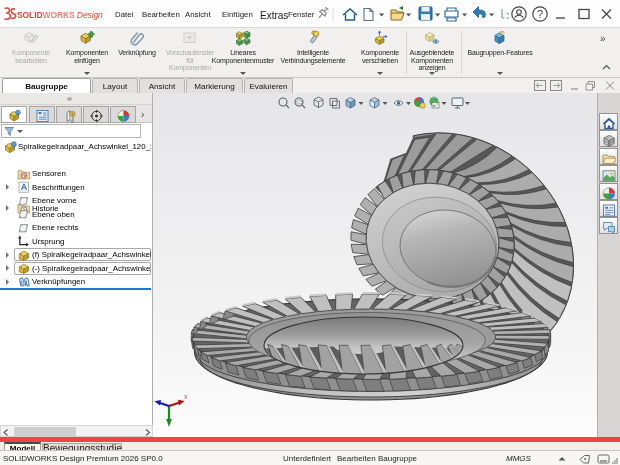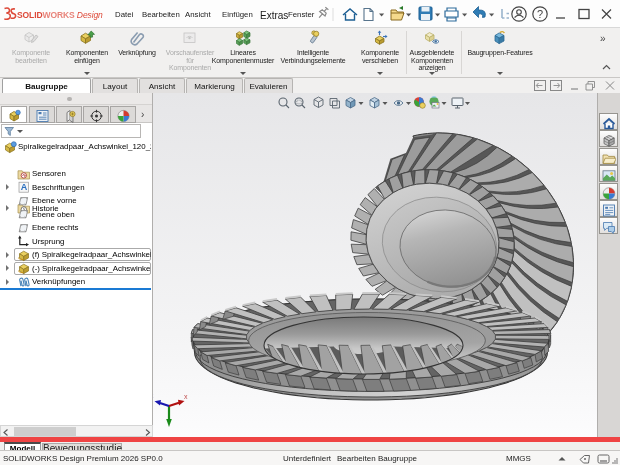--- a/index.html
+++ b/index.html
@@ -671,21 +671,21 @@
  <div class="abs" style="left:13px;top:1px;width:62px;height:8.5px;background:#cecece;"></div>
 </div>
 <div class="abs" style="left:0;top:437px;width:620px;height:13px;background:#f0efee;border-top:5px solid #ef4444;">
  <div class="abs" style="left:4px;top:0px;width:37px;height:12px;background:#fff;border:1px solid #999;border-top:2px solid #4a4a4a;font-size:8px;font-weight:bold;text-align:center;line-height:9px;color:#000;">Modell</div>
  <div class="abs" style="left:42px;top:1px;width:80px;height:12px;background:#e0deda;border:1px solid #aaa;border-bottom:none;font-size:10px;text-align:center;line-height:10px;color:#222;">Bewegungsstudie 1</div>
 </div>
 <div class="abs" style="left:0;top:450px;width:620px;height:15px;background:#f7f6f5;border-top:1px solid #c8c6c4;font-size:8px;color:#222;">
  <span class="abs" style="left:3px;top:3px;">SOLIDWORKS Design Premium 2026 SP0.0</span>
  <span class="abs" style="left:283px;top:3px;">Unterdefiniert</span>
  <span class="abs" style="left:337px;top:3px;">Bearbeiten Baugruppe</span>
- <span class="abs" style="left:506px;top:3px;">MMGS</span>
+ <span class="abs" style="left:506px;top:3px;font-style:italic;">MMGS</span>
  <svg class="abs" style="left:558px;top:5px" width="8" height="5">
       <path d="M0.5 4.5 L4 1 L7.5 4.5" fill="#555"></path>
     </svg>
  <svg class="abs" style="left:578px;top:2px" width="34" height="12" viewBox="0 0 34 12">
   <path d="M2 6.5 l4.5 -4 h5 l-1 7.5 h-5 z" fill="none" stroke="#666" stroke-width="1"></path>
       <circle cx="7" cy="6" r="1" fill="#666"></circle>
   <rect x="20" y="2" width="11" height="8" rx="1.5" fill="none" stroke="#666" stroke-width="1"></rect>
       <path d="M22 8 h7" stroke="#666" stroke-width="1.2"></path>
  </svg>
  <svg class="abs" style="left:611px;top:6px" width="8" height="8">

